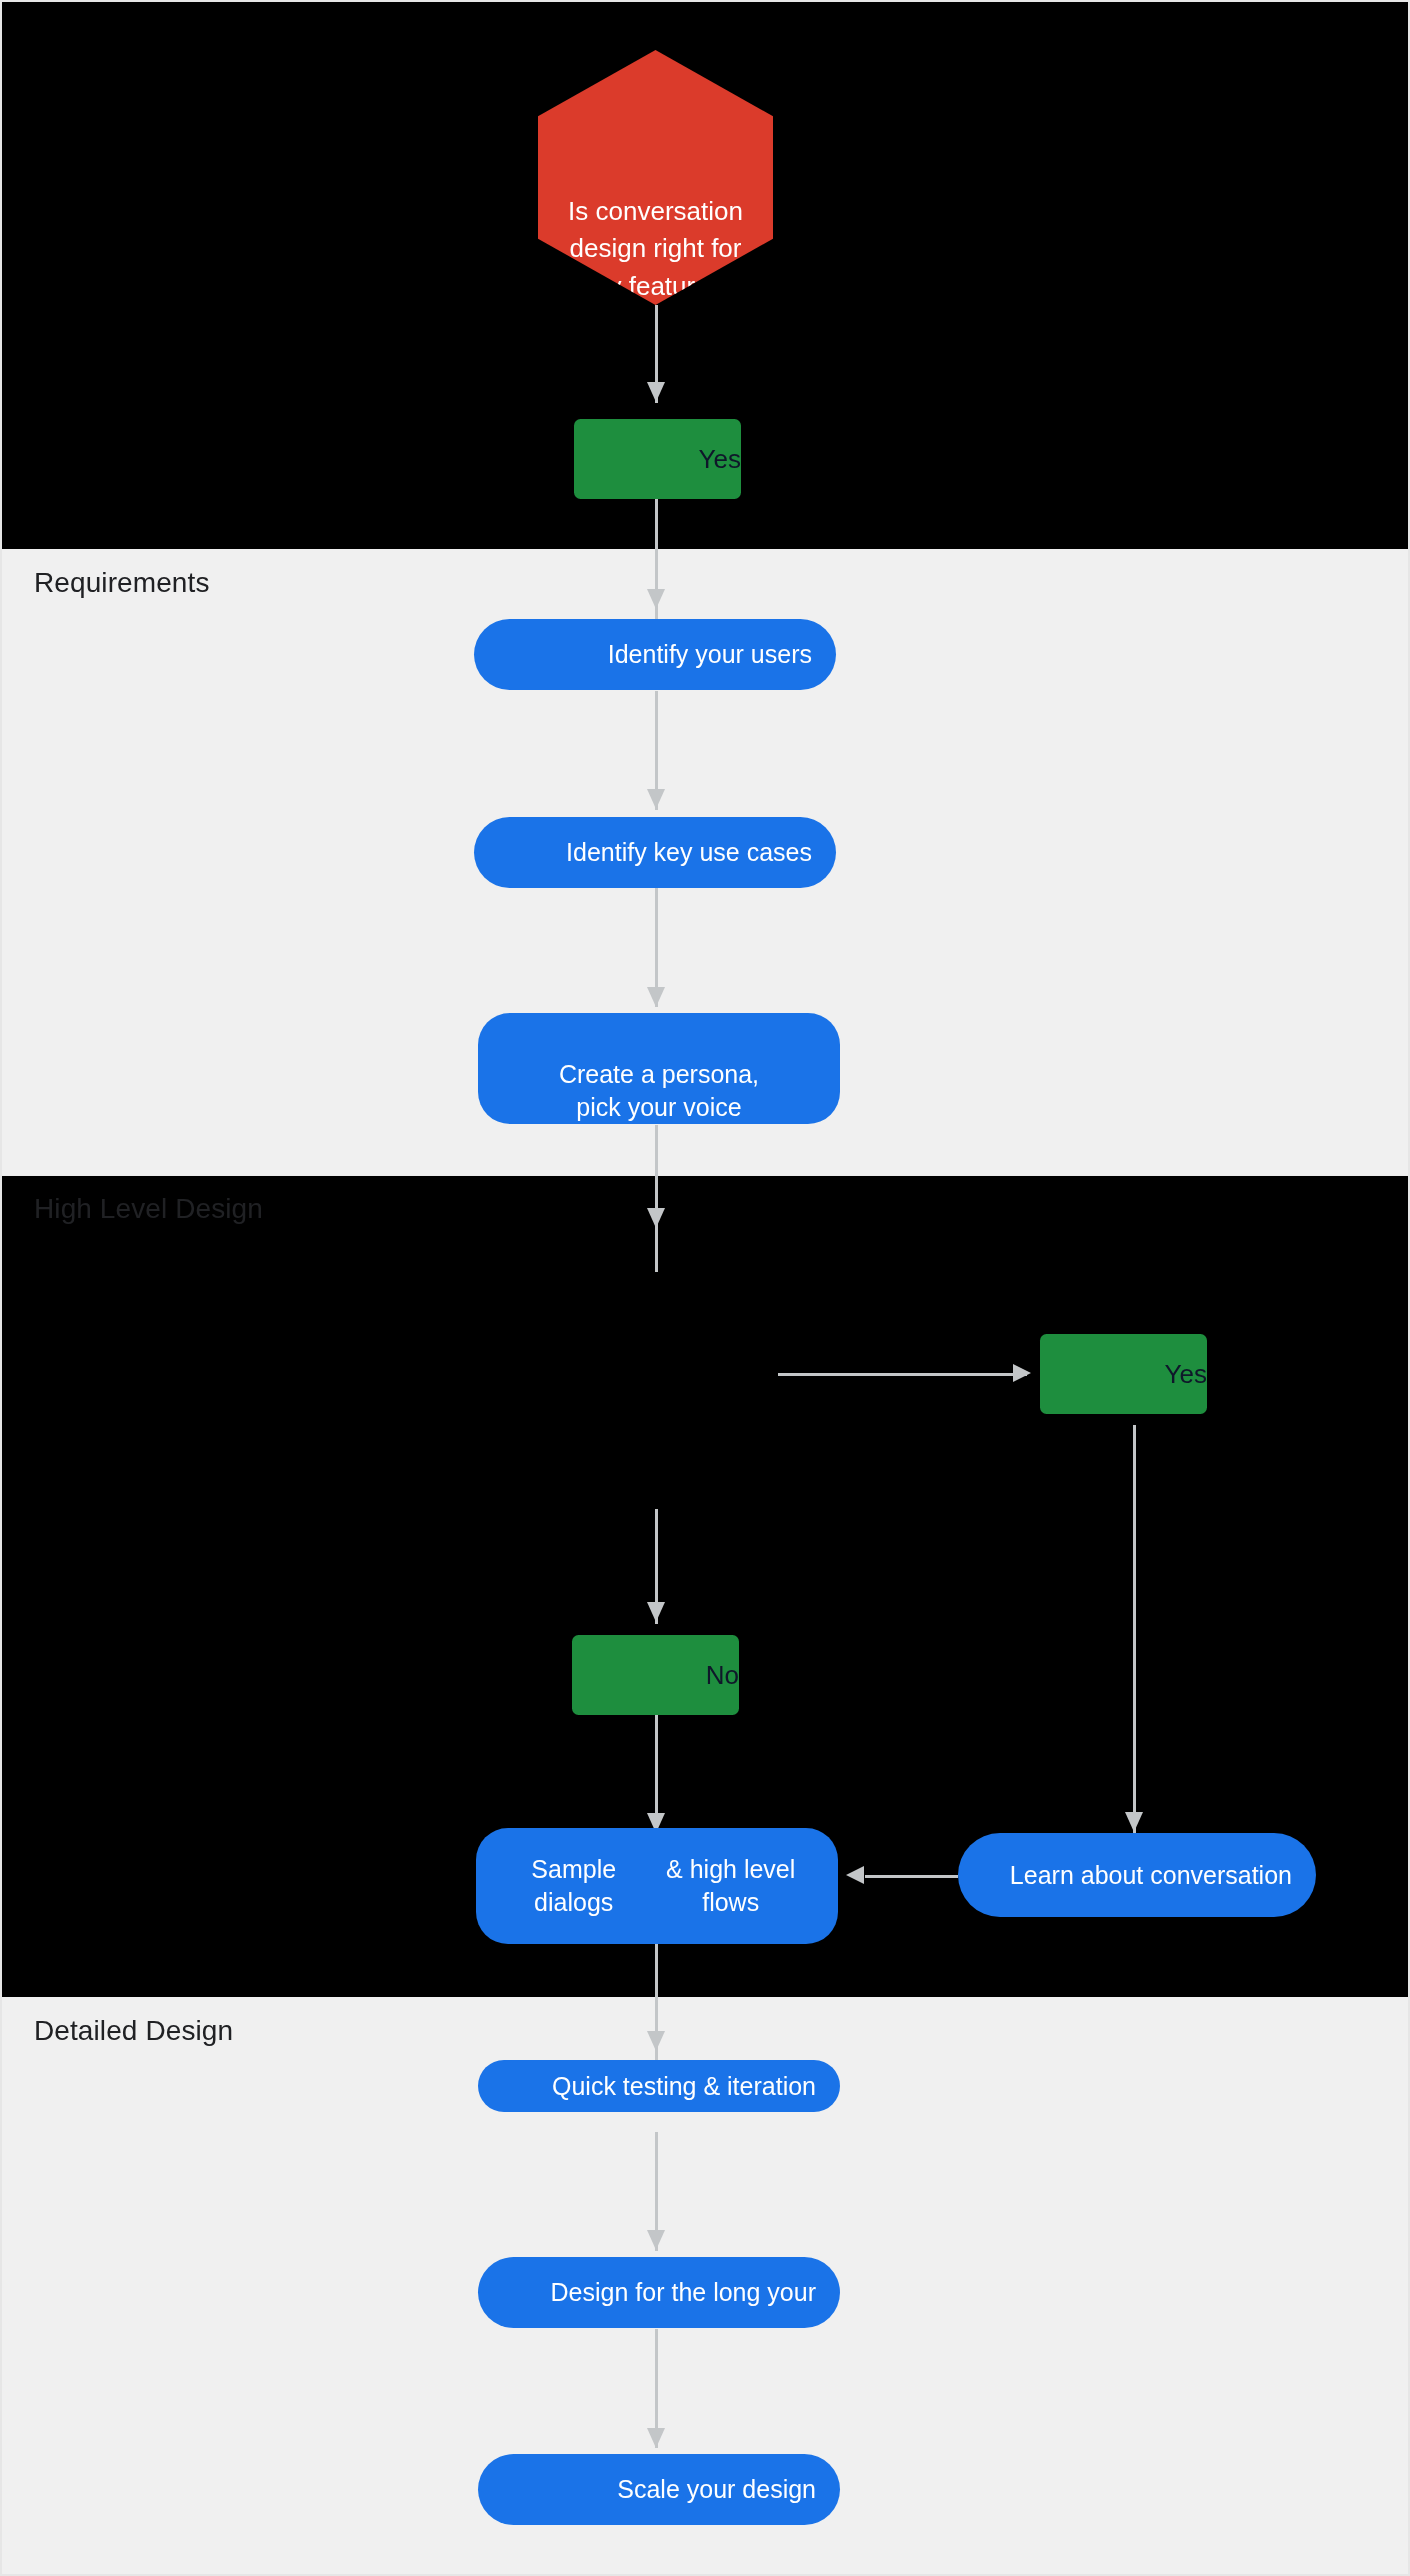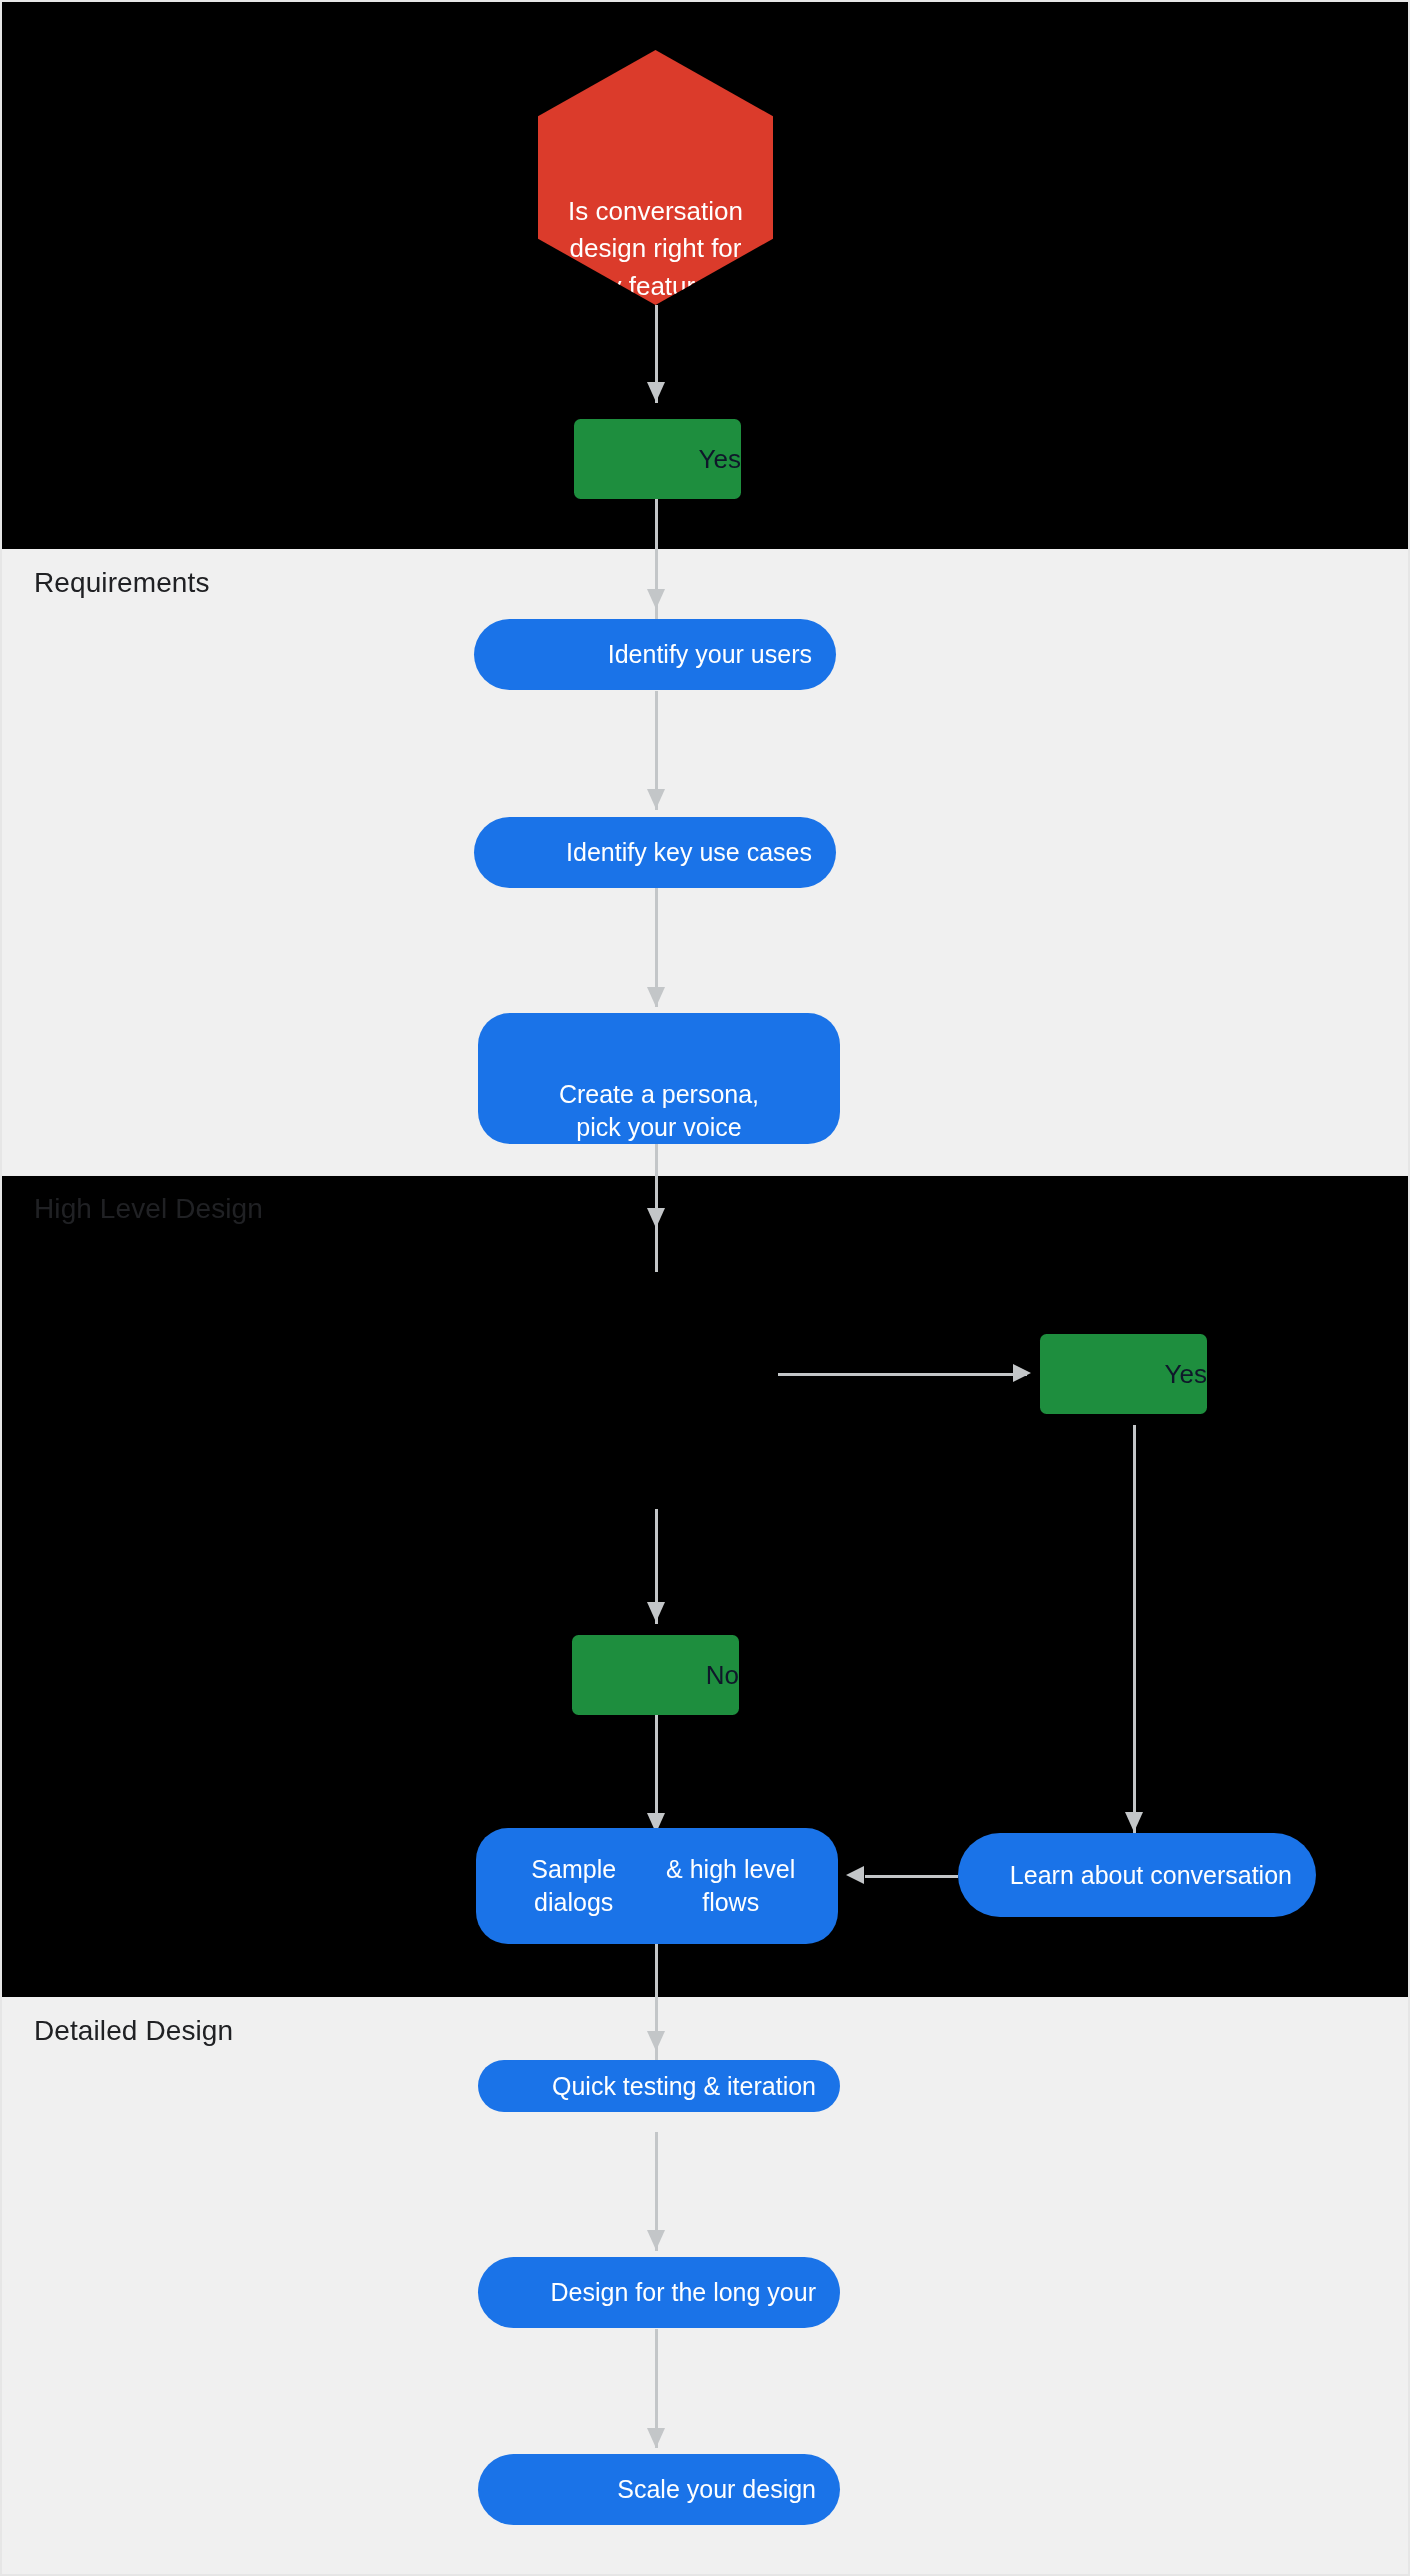--- a/index.html
+++ b/index.html
@@ -145,21 +145,21 @@
   </div>
 
   <div class="node pill" style="left:472px;top:617px;width:362px;height:71px;">
     <span>Identify your users</span>
   </div>
 
   <div class="node pill" style="left:472px;top:815px;width:362px;height:71px;">
     <span>Identify key use cases</span>
   </div>
 
-  <div class="node pill two-line" style="left:476px;top:1011px;width:362px;height:131px;flex-direction:column;">
+  <div class="node pill two-line" style="left:476px;top:1011px;width:362px;height:111px;flex-direction:column;">
     <span class="ln">Create a persona,</span>
     <span class="ln">pick your voice</span>
   </div>
 
 
   <div class="node greenbox" style="left:1038px;top:1332px;width:167px;height:80px;">
     <span>Yes</span>
   </div>
 
   <div class="node greenbox" style="left:570px;top:1633px;width:167px;height:80px;">

